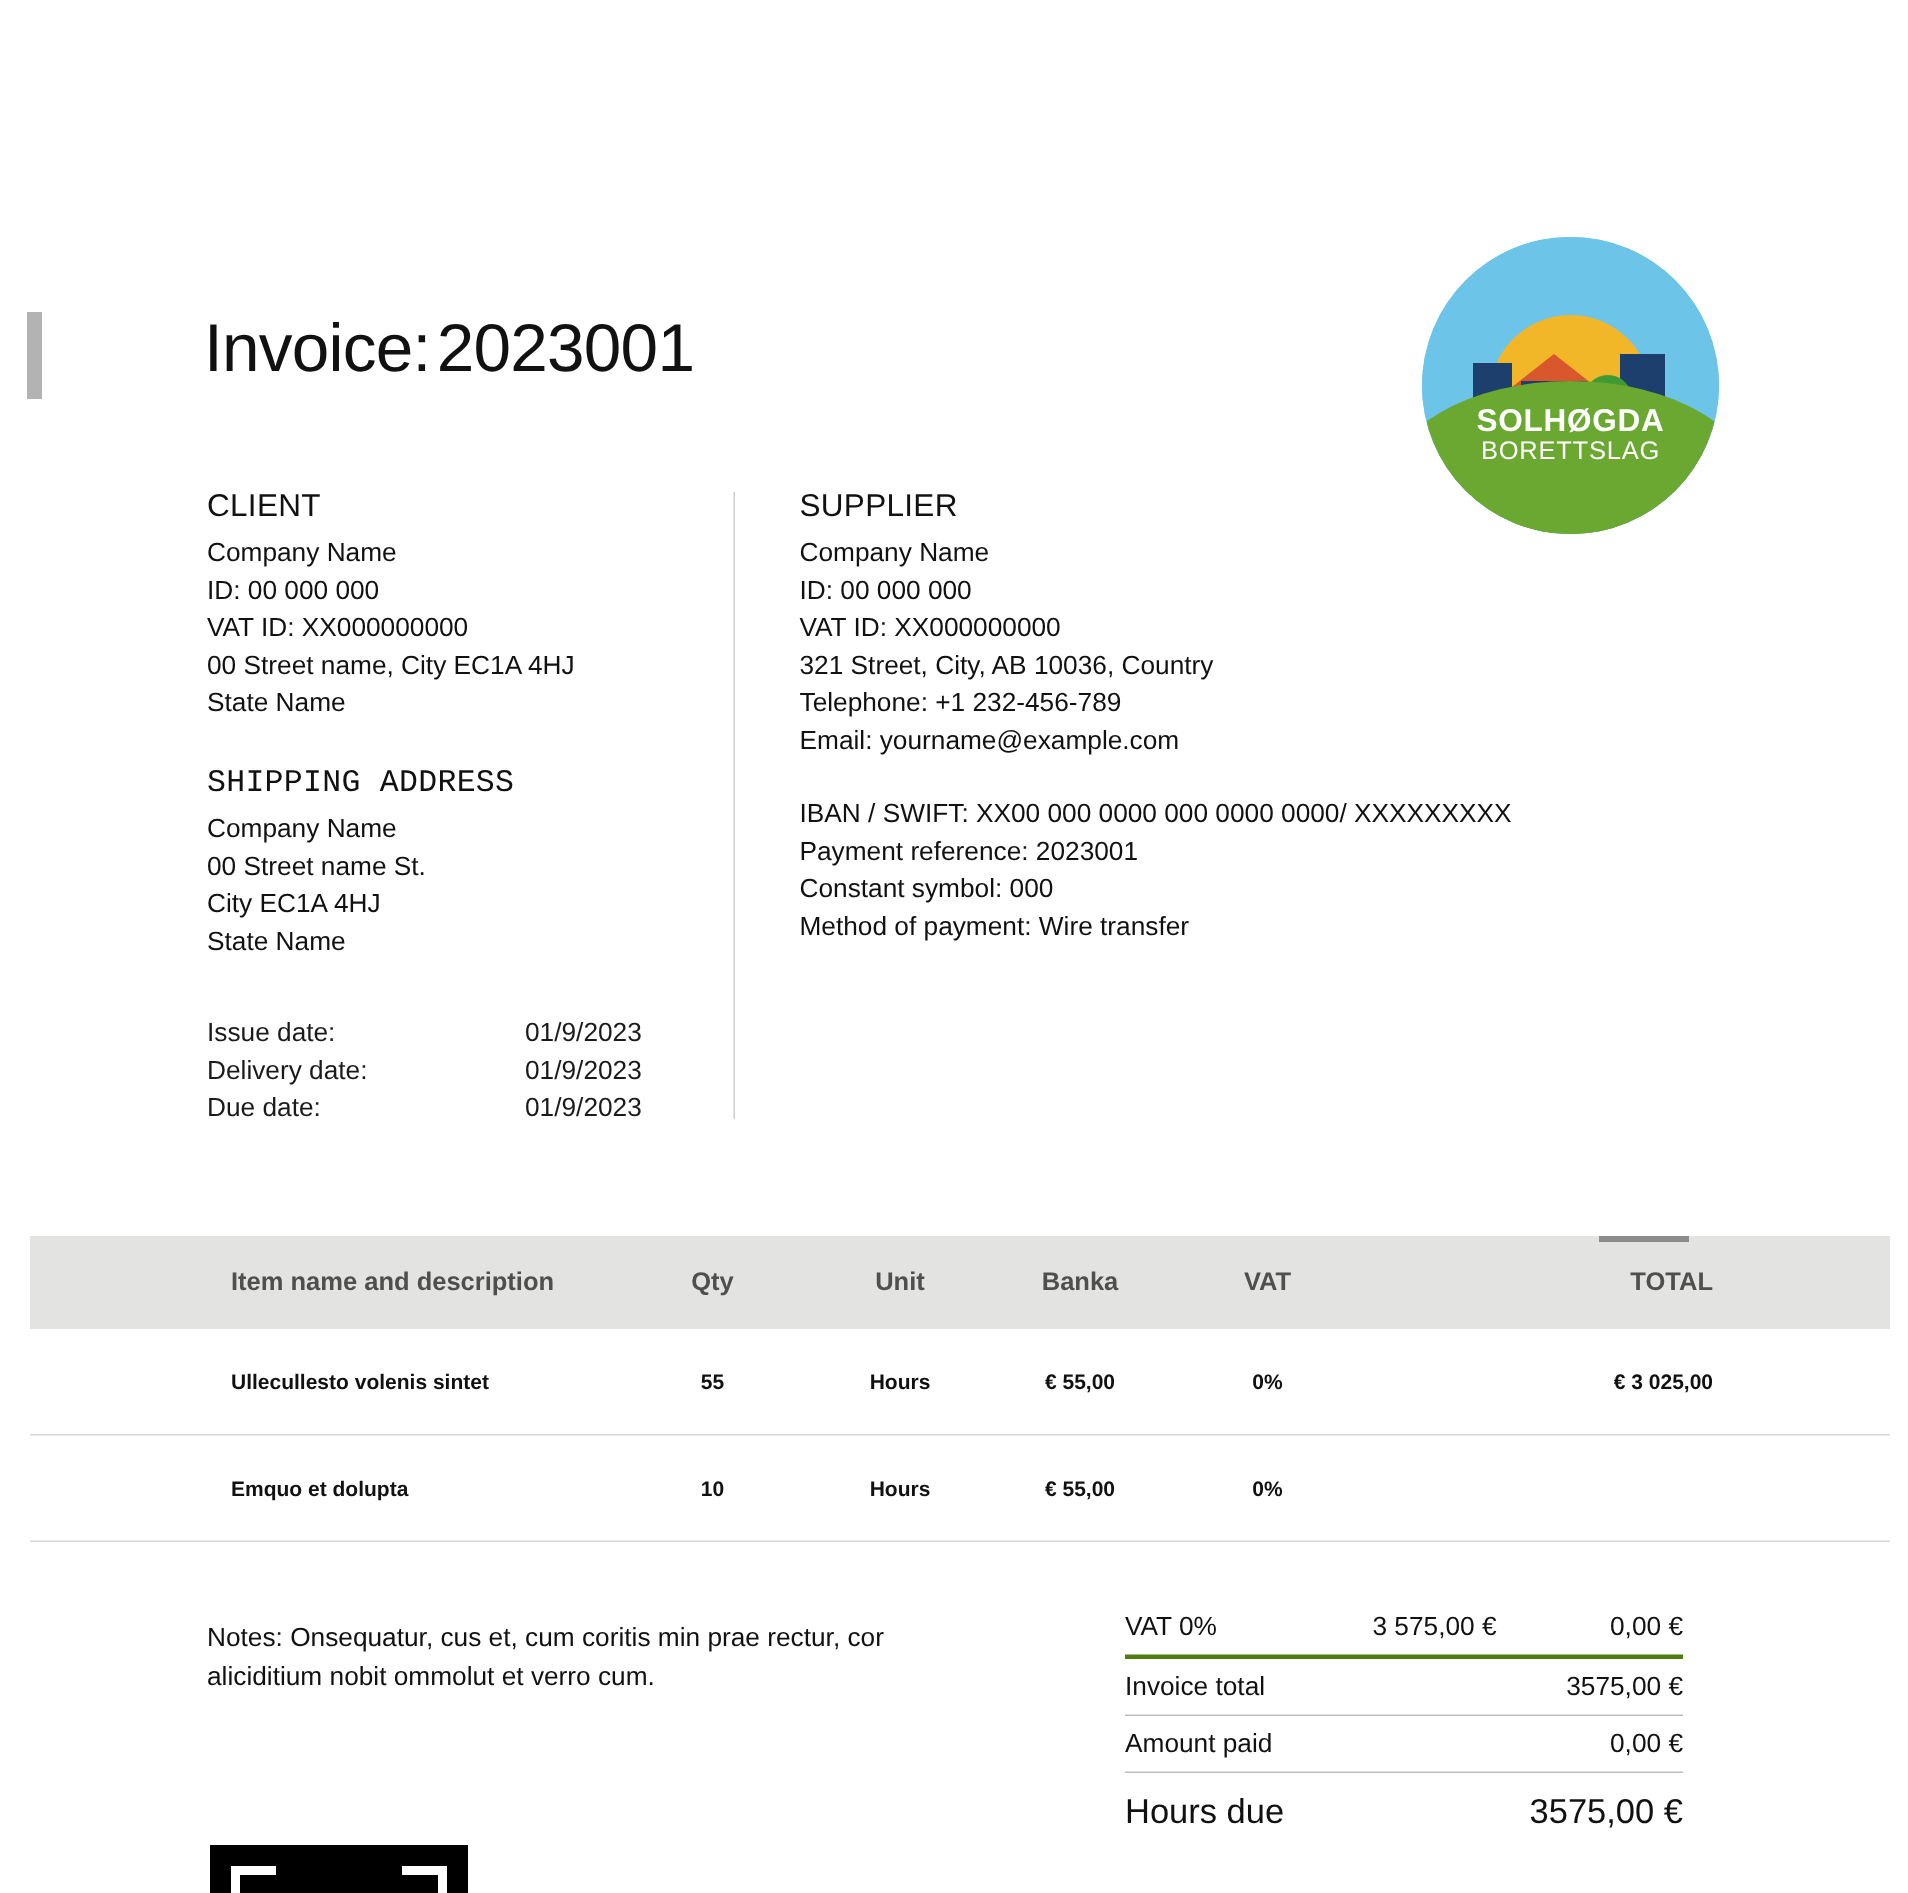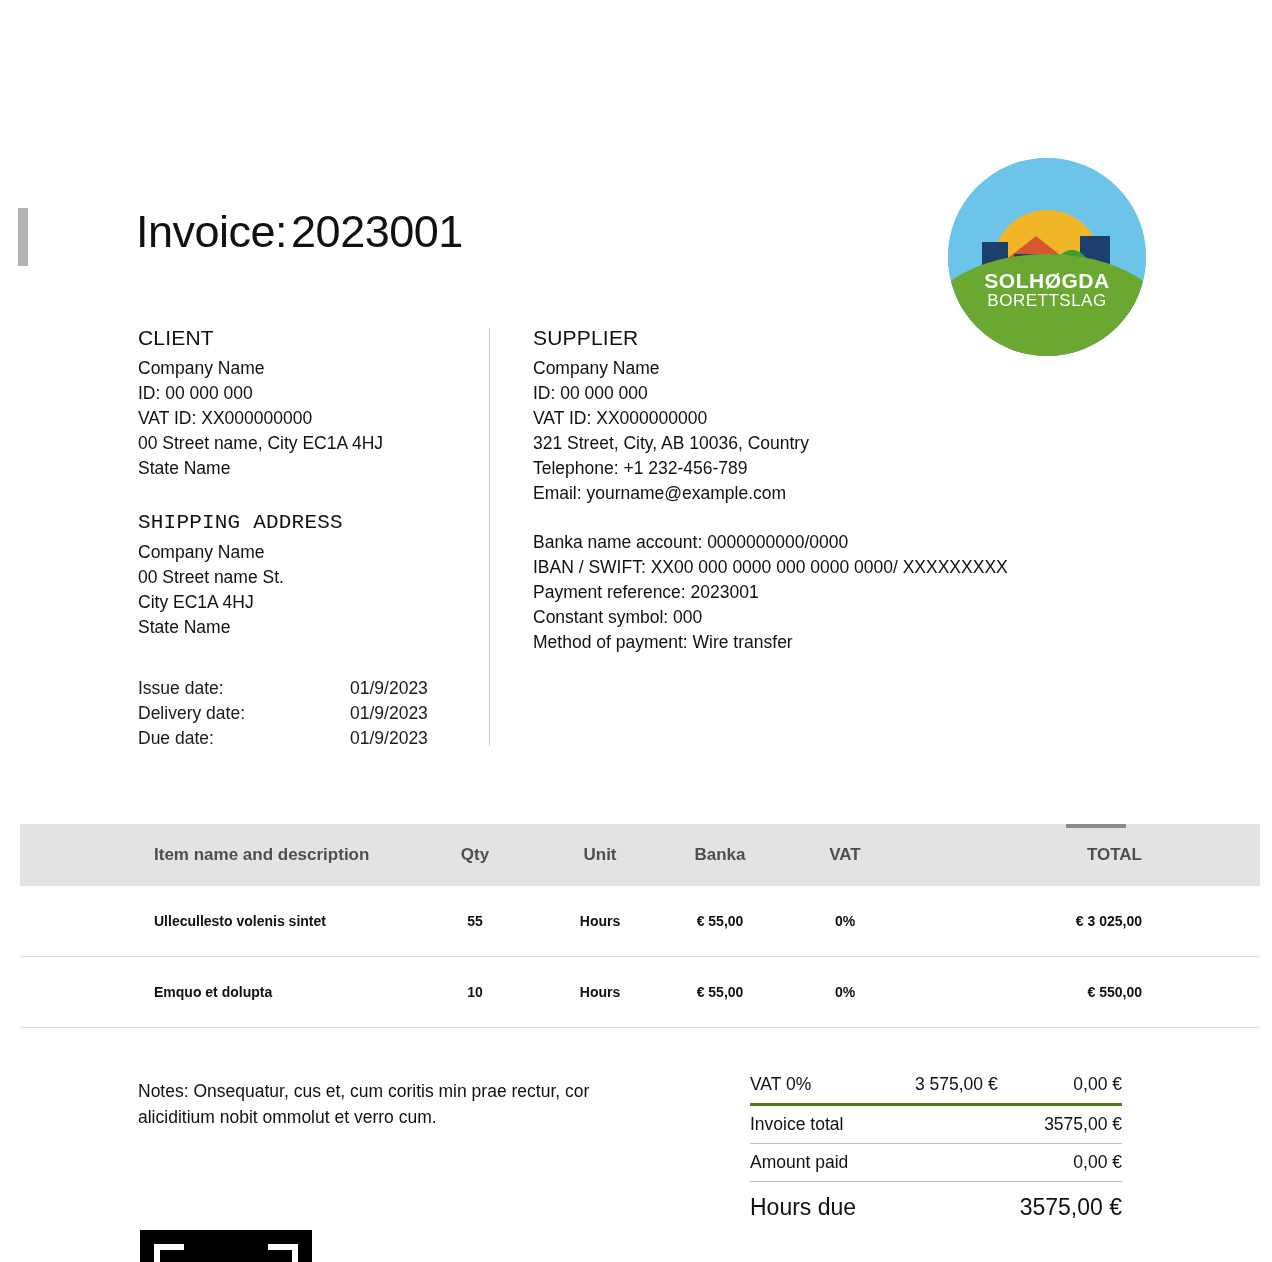--- a/index.html
+++ b/index.html
@@ -319,21 +319,20 @@
   <div class="supplier-col">
     <div class="section-head">SUPPLIER</div>
     <div class="party-line">Company Name</div>
     <div class="party-line">ID: 00 000 000</div>
     <div class="party-line">VAT ID: XX000000000</div>
     <div class="party-line">321 Street, City, AB 10036, Country</div>
     <div class="party-line">Telephone: +1 232-456-789</div>
     <div class="party-line">Email:  yourname@example.com</div>
 
     <div class="bank-block">
-      <div class="party-line">Banka name account: 0000000000/0000</div>
       <div class="party-line">IBAN / SWIFT: XX00 000 0000 000 0000 0000/ XXXXXXXXX</div>
       <div class="party-line">Payment reference: 2023001</div>
       <div class="party-line">Constant symbol: 000</div>
       <div class="party-line">Method of payment: Wire transfer</div>
     </div>
   </div>
 
   <div class="dates">
     <div class="row">
       <div class="lbl">Issue date:</div>
@@ -368,21 +367,20 @@
       <div class="col-vat">0%</div>
       <div class="col-total">€ 3 025,00</div>
     </div>
 
     <div class="trow">
       <div class="col-item">Emquo et dolupta</div>
       <div class="col-qty">10</div>
       <div class="col-unit">Hours</div>
       <div class="col-price">€ 55,00</div>
       <div class="col-vat">0%</div>
-      <div class="col-total">€ 550,00</div>
     </div>
   </div>
 
   <div class="notes">Notes: Onsequatur, cus et, cum coritis min prae rectur, cor aliciditium nobit ommolut et verro cum.</div>
 
   <div class="totals">
     <div class="vatrow">
       <div class="c1">VAT 0%</div>
       <div class="c2">3 575,00 €</div>
       <div class="c3">0,00 €</div>

